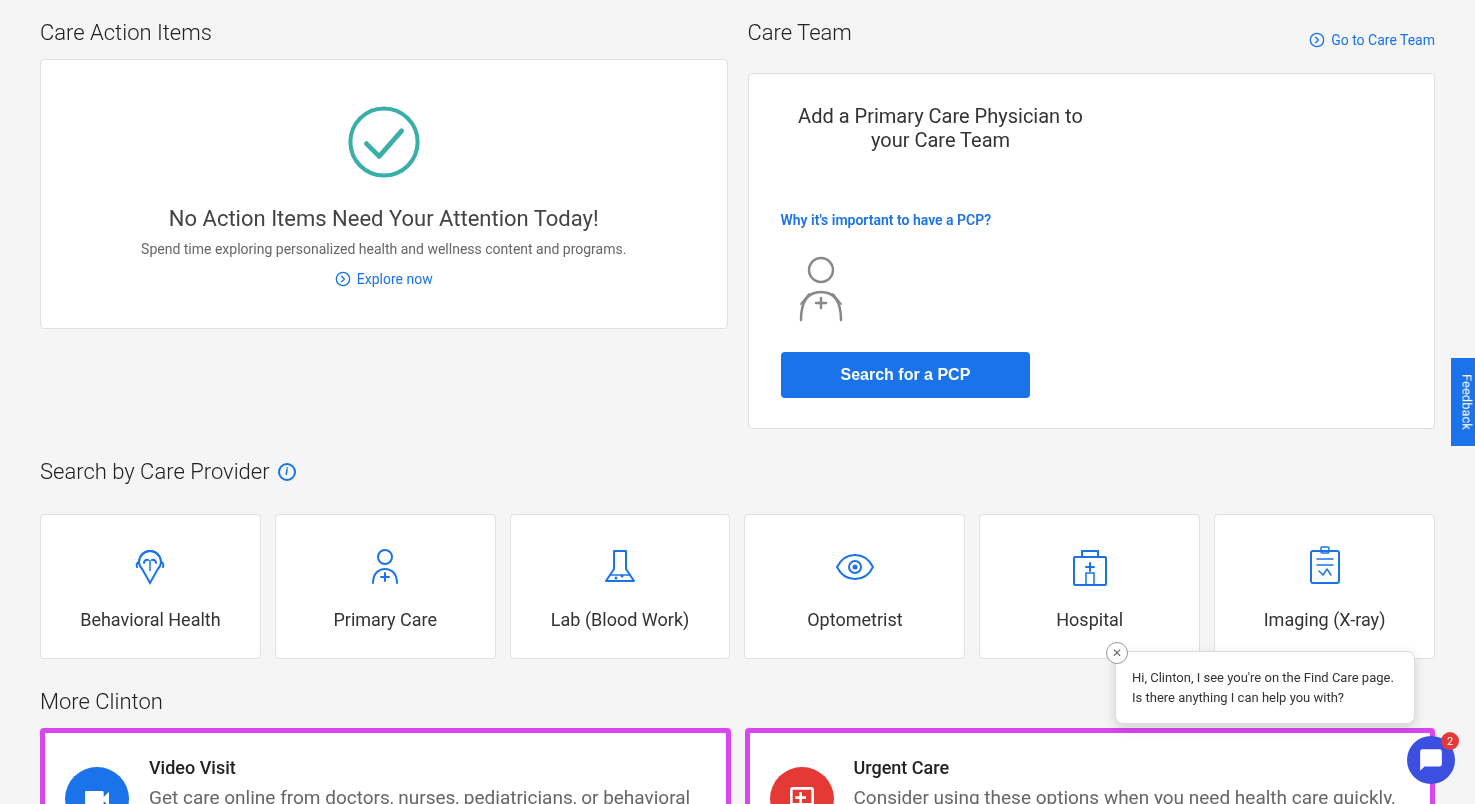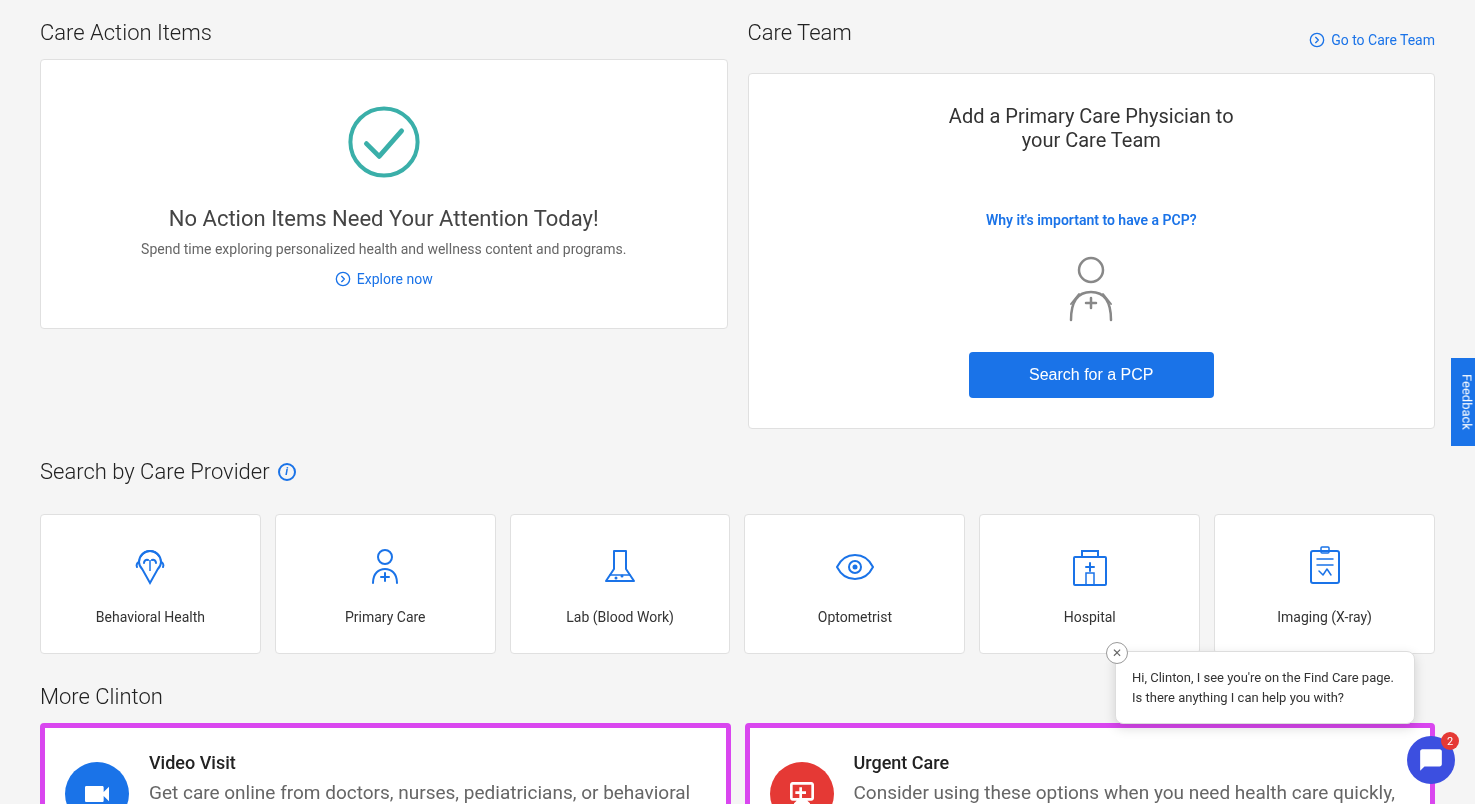--- a/index.html
+++ b/index.html
@@ -80,21 +80,21 @@
       color: #1a73e8;
       text-decoration: none;
       font-size: 14px;
       display: flex;
       align-items: center;
       gap: 6px;
     }
     .care-team-card {
       display: flex;
       flex-direction: column;
-      align-items: center;
+      align-items: flex-start;
       padding: 30px 32px;
       text-align: center;
       min-height: 270px;
       justify-content: center;
     }
     .care-team-heading {
       font-size: 20px;
       font-weight: 400;
       color: #333;
       margin-bottom: 14px;
@@ -113,21 +113,21 @@
       margin-bottom: 20px;
     }
     .search-pcp-btn {
       background: #1a73e8;
       color: #fff;
       border: none;
       padding: 14px 60px;
       font-size: 16px;
       border-radius: 4px;
       cursor: pointer;
-      font-weight: 400;
+      font-weight: 700;
     }
     
     .search-provider-section {
       margin-bottom: 30px;
     }
     .search-title-row {
       display: flex;
       align-items: center;
       gap: 8px;
       margin-bottom: 30px;
@@ -161,21 +161,21 @@
       justify-content: center;
       padding: 28px 10px;
       cursor: pointer;
       text-align: center;
       min-height: 140px;
     }
     .provider-icon {
       margin-bottom: 14px;
     }
     .provider-label {
-      font-size: 14px;
+      font-size: 18px;
       color: #333;
       font-weight: 400;
     }
     
     .more-options-section {}
     .more-options-grid {
       display: grid;
       grid-template-columns: 1fr 1fr;
       gap: 14px;
     }

